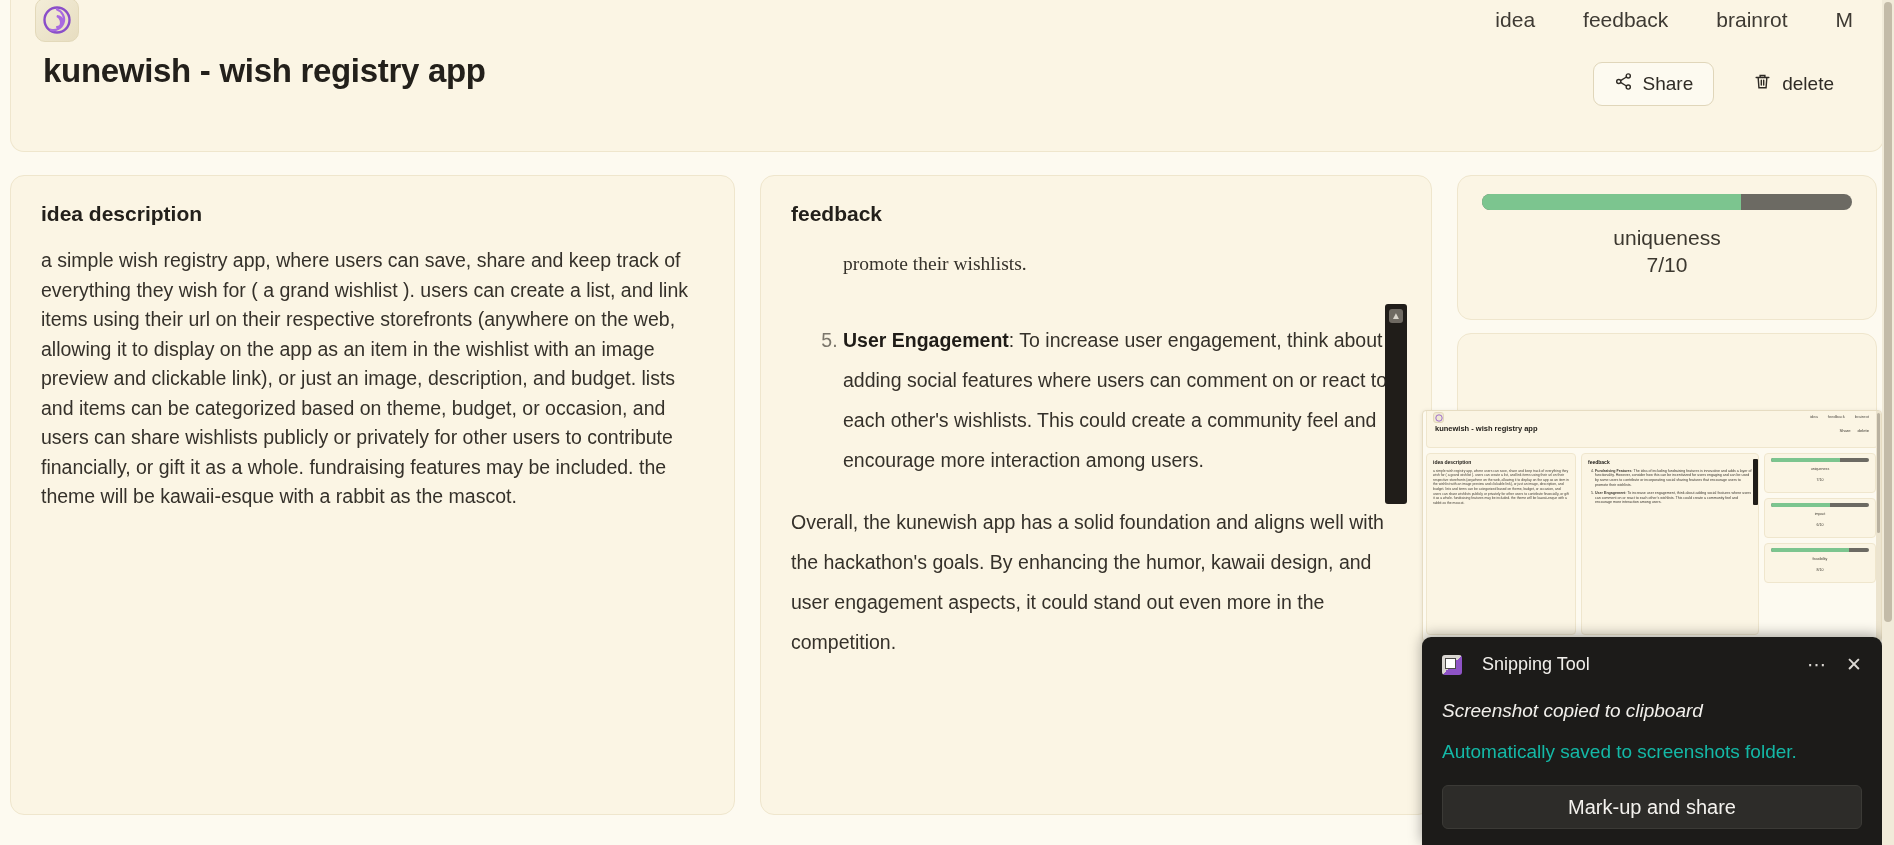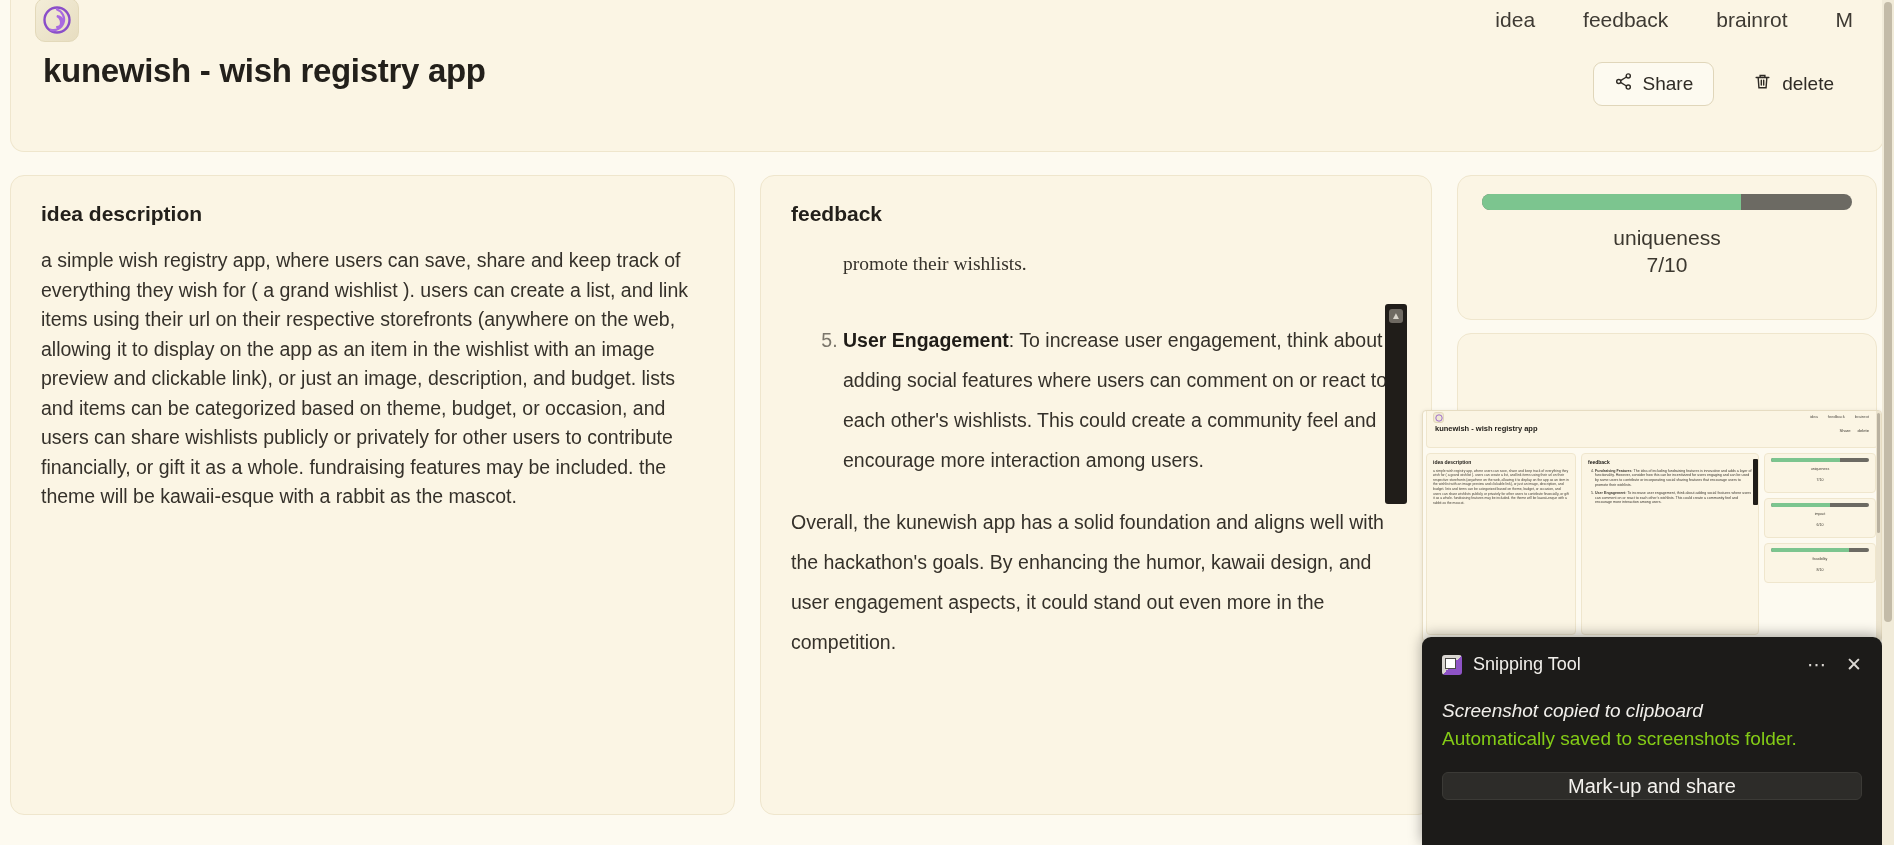--- a/index.html
+++ b/index.html
@@ -208,39 +208,39 @@
   
   #toast {
     position: absolute; left: 1422px; top: 637px; width: 460px; height: 208px;
     background: #1c1b19;
     border-radius: 9px 9px 0 0;
     box-shadow: 0 -2px 14px rgba(0,0,0,0.35);
     color: #f2f0ec;
     padding: 16px 20px;
     overflow: hidden;
   }
-  #toast .t-head { display: flex; align-items: center; gap: 11px; }
+  #toast .t-head { display: flex; align-items: center; gap: 20px; }
   #toast .t-appicon {
     width: 20px; height: 20px; border-radius: 3px;
     background: linear-gradient(135deg,#d9d6d1 50%, #8e53c6 50%);
     position: relative; flex: none;
   }
   #toast .t-appicon::after {
     content: ""; position: absolute; left: 3px; top: 3px; width: 9px; height: 9px;
     border: 1.5px solid #4b4a47; background: #fff;
   }
   #toast .t-appname { font-size: 18px; }
   #toast .t-ctrls {
     margin-left: auto; display: flex; align-items: center; gap: 20px;
     font-size: 19px; color: #dcd9d4;
   }
   #toast .t-line1 { margin-top: 24px; font-size: 19px; font-style: italic; }
-  #toast .t-line2 { margin-top: 6px; font-size: 19px; color: #84cc16; }
+  #toast .t-line2 { margin-top: 19px; font-size: 19px; color: #14b8a6; }
   #toast .t-btn {
-    margin-top: 22px; height: 28px;
+    margin-top: 22px; height: 44px;
     background: #2d2c29; border: 1px solid #3b3a36; border-radius: 6px;
     display: flex; align-items: center; justify-content: center;
     font-size: 20px; color: #f4f2ee; cursor: pointer;
   }
 
   
   #page-scrollbar {
     position: absolute; right: 0; top: 0; width: 12px; height: 845px;
     background: #f1ebd9;
   }

